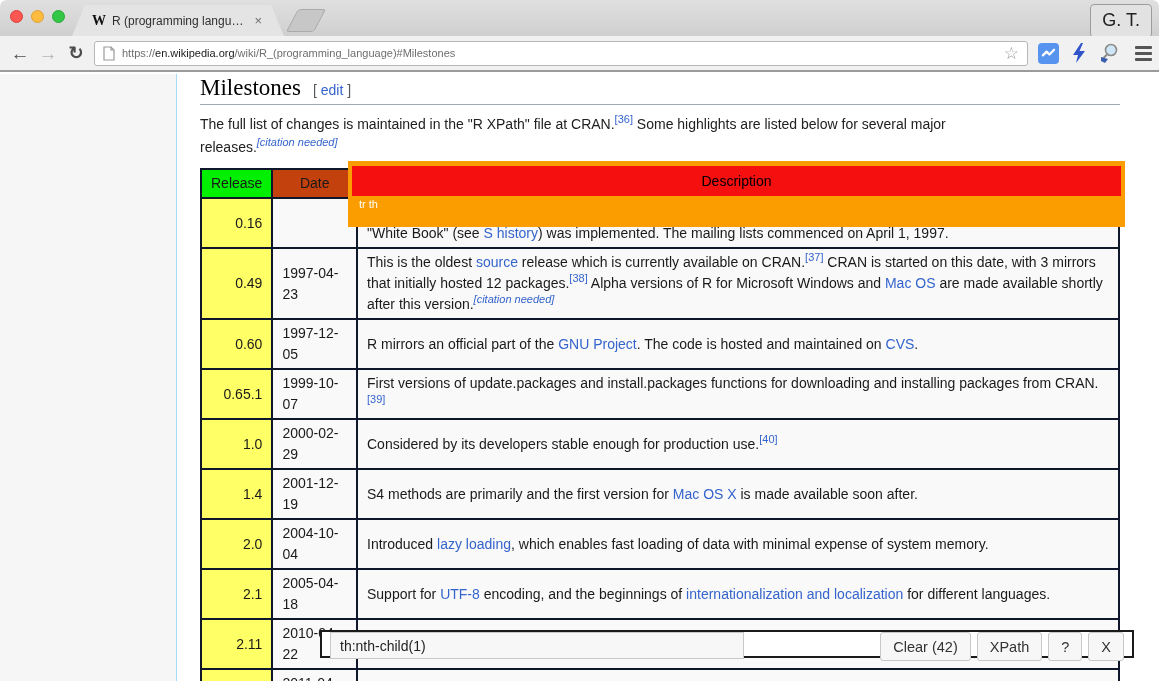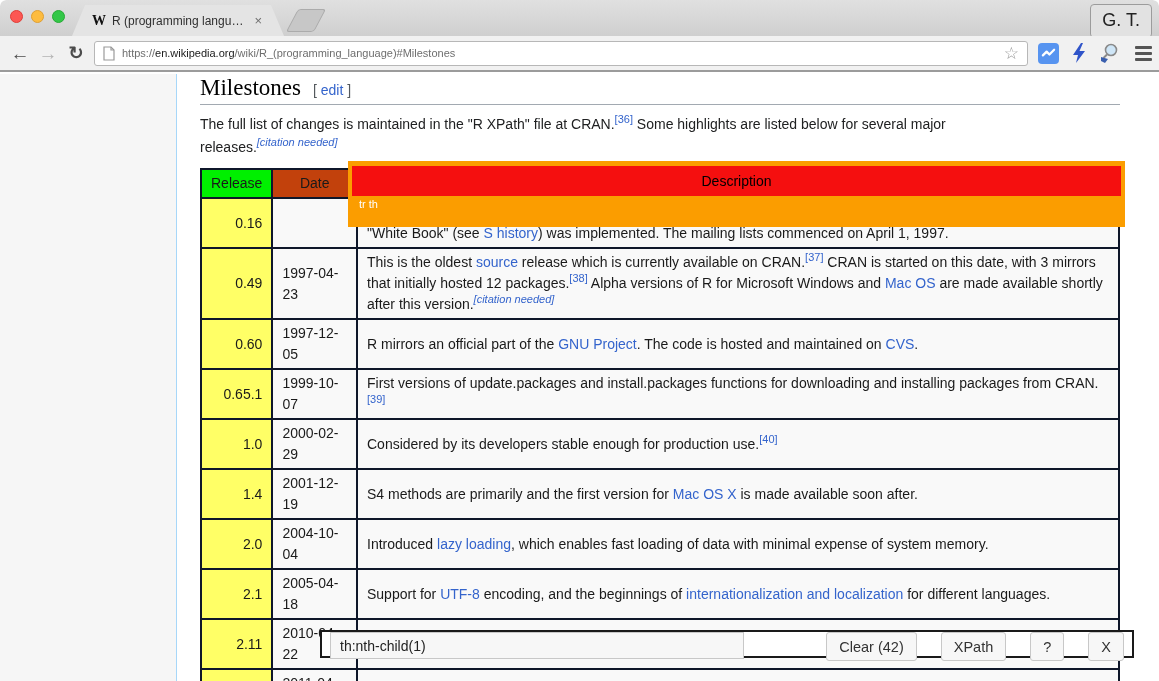--- a/index.html
+++ b/index.html
@@ -233,19 +233,19 @@
       </div>
     </div>
 
     
   </div>
 </div>
 
 <div class="sg-toolbar">
   <input class="sg-input" type="text" value="th:nth-child(1)" style="">
   <span style="flex:1"></span>
-  <span style="display:flex; gap:24px;">
+  <span style="display:flex; gap:6px;">
       <button class="sg-btn">Clear (42)</button>
       <button class="sg-btn">XPath</button>
       <button class="sg-btn">?</button>
       <button class="sg-btn">X</button>
     </span>
 </div>
 
 </body></html>

